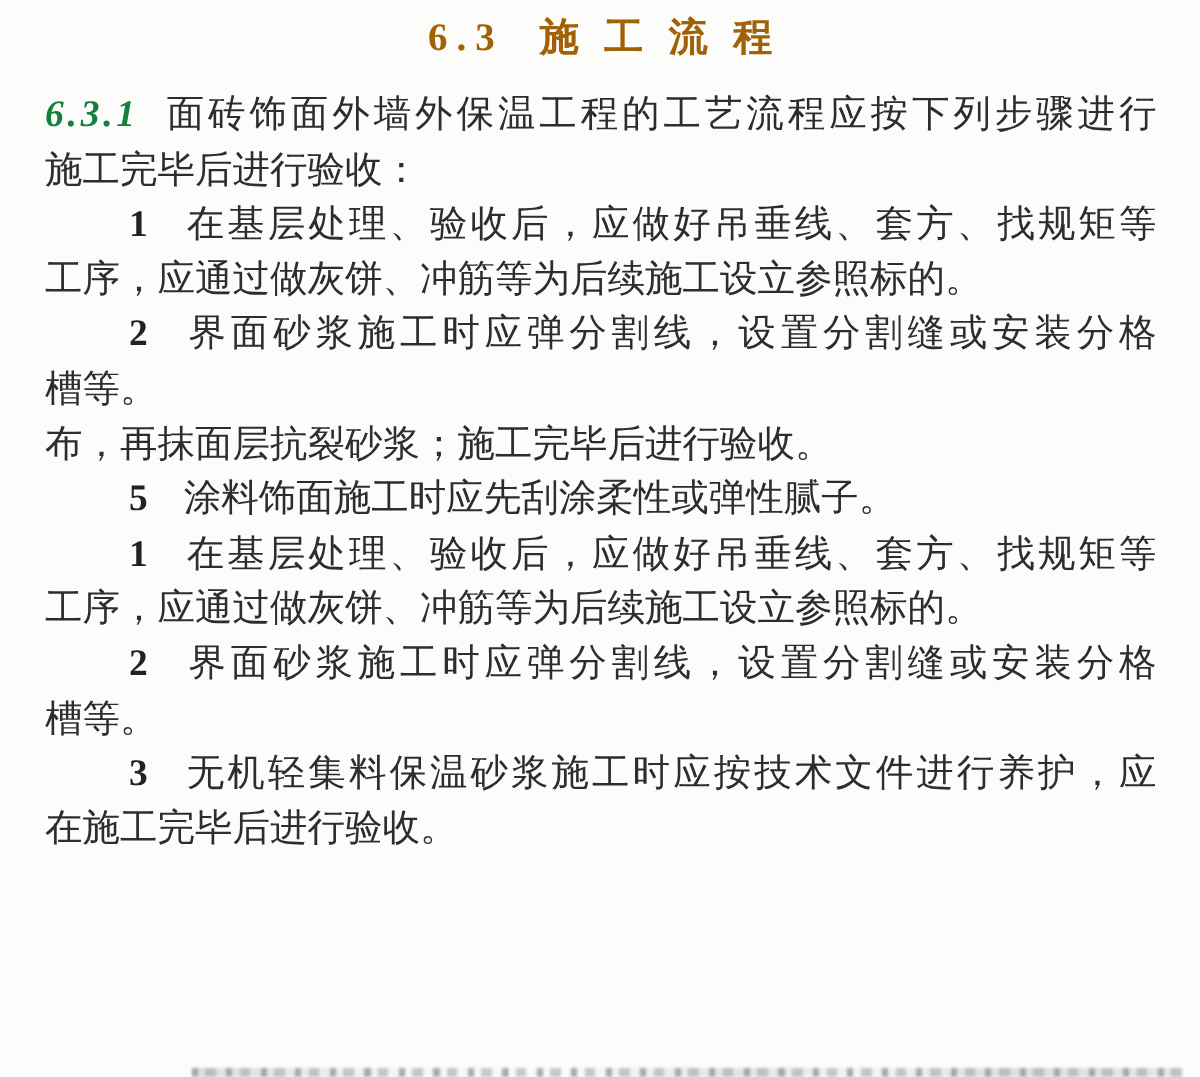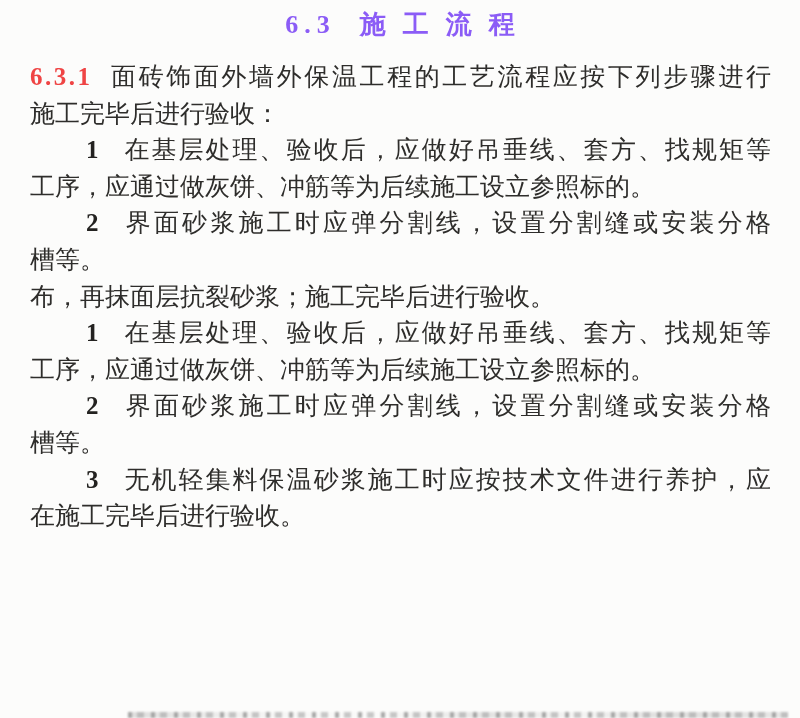--- a/index.html
+++ b/index.html
@@ -9,34 +9,34 @@
     background:#fcfcfb;
     overflow:hidden;
     font-family:"Liberation Serif","DejaVu Serif",serif;
     color:#2e2d2b;
   }
   .content{filter:blur(0.4px);}
   
   .title{
     position:absolute;top:8px;left:0;width:100%;
     text-align:center;
-    font-size:26px;font-weight:bold;color:#8b5cf6;
+    font-size:26px;font-weight:bold;color:#a16207;
     line-height:34px;
   }
   .t-num{letter-spacing:6px;margin-right:24px;}
   .t-text{letter-spacing:17px;margin-right:-17px;}
   
   .body{
     position:absolute;left:30px;top:59px;width:741px;
     font-size:25px;line-height:36.6px;
   }
   .ln{min-height:36.6px;}
   .jf{text-align:justify;text-align-last:justify;text-justify:inter-character;}
   .ind{padding-left:56px;}
-  .sec{font-weight:bold;letter-spacing:2.5px;margin-right:16px;color:#ef4444;}
+  .sec{font-weight:bold;letter-spacing:2.5px;margin-right:16px;color:#15803d;font-style:italic;}
   .num{font-weight:bold;margin-right:24px;color:#232220;}
   
   .cutoff{
     position:absolute;left:128px;right:12px;bottom:0;height:6px;
     background-image:
       repeating-linear-gradient(90deg,
         rgba(75,75,75,0.85) 0 4px, rgba(0,0,0,0) 4px 9px,
         rgba(85,85,85,0.55) 9px 16px, rgba(0,0,0,0) 16px 23px),
       linear-gradient(90deg,
         rgba(0,0,0,0.22) 0%, rgba(0,0,0,0.05) 22%, rgba(0,0,0,0.02) 38%,
@@ -82,20 +82,23 @@
         <span>槽等。</span>
       </div>
 
 
 
 
       <div class="ln">
         <span>布，再抹面层抗裂砂浆；施工完毕后进行验收。</span>
       </div>
 
+      <div class="ln ind">
+        <span class="num">5</span><span>涂料饰面施工时应先刮涂柔性或弹性腻子。</span>
+      </div>
 
 
       <div class="ln jf ind">
         <span class="num">1</span><span>在基层处理、验收后，应做好吊垂线、套方、找规矩等</span>
       </div>
 
       <div class="ln">
         <span>工序，应通过做灰饼、冲筋等为后续施工设立参照标的。</span>
       </div>
 

